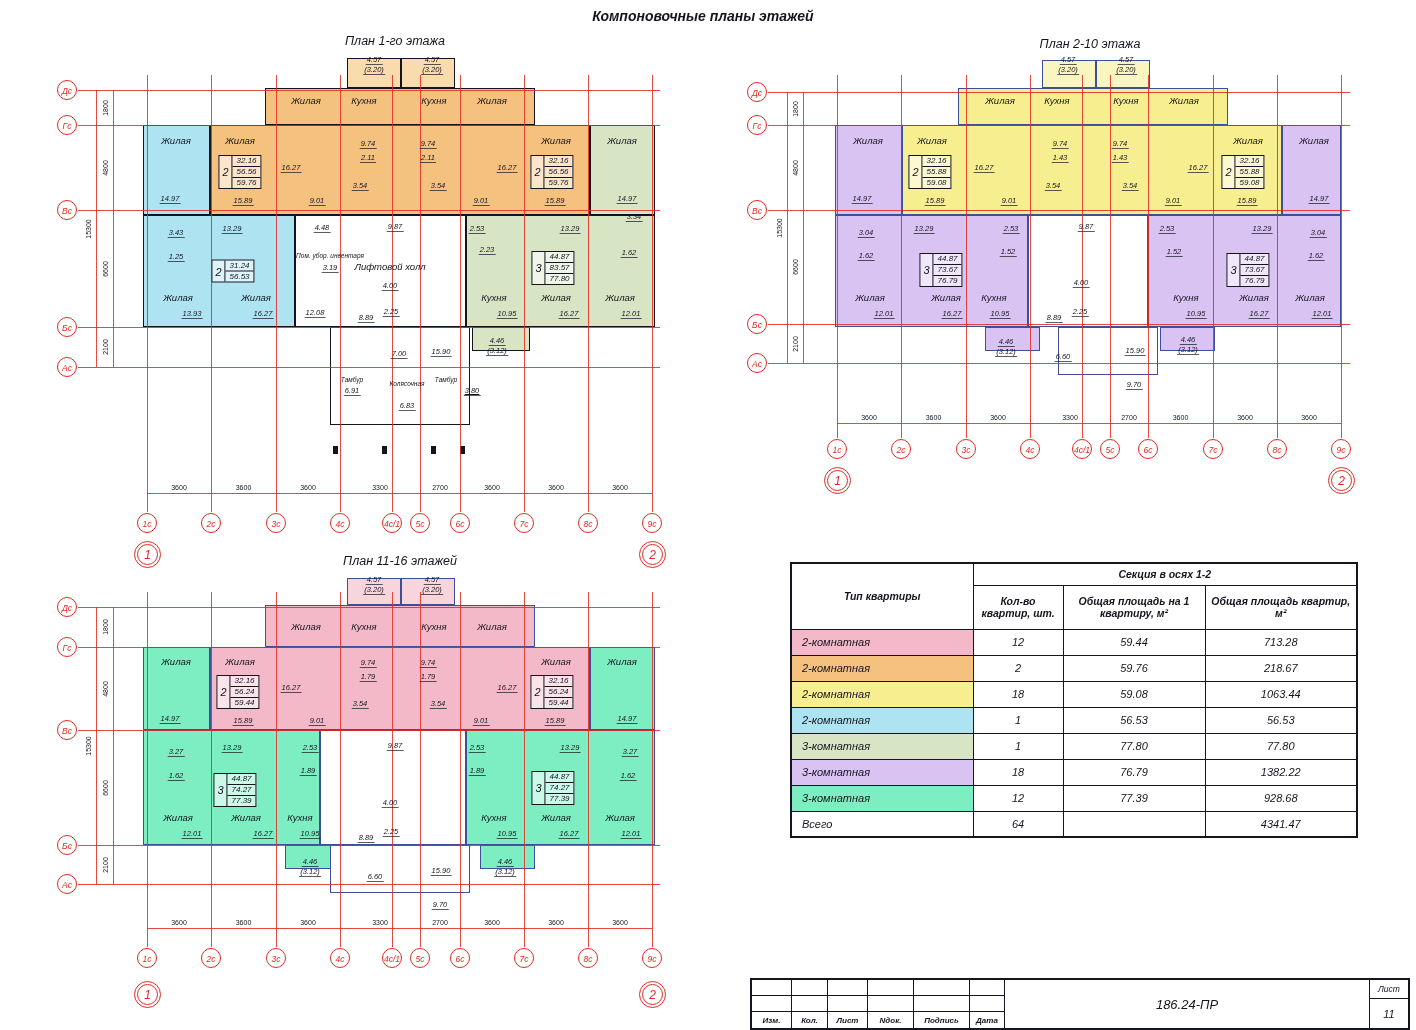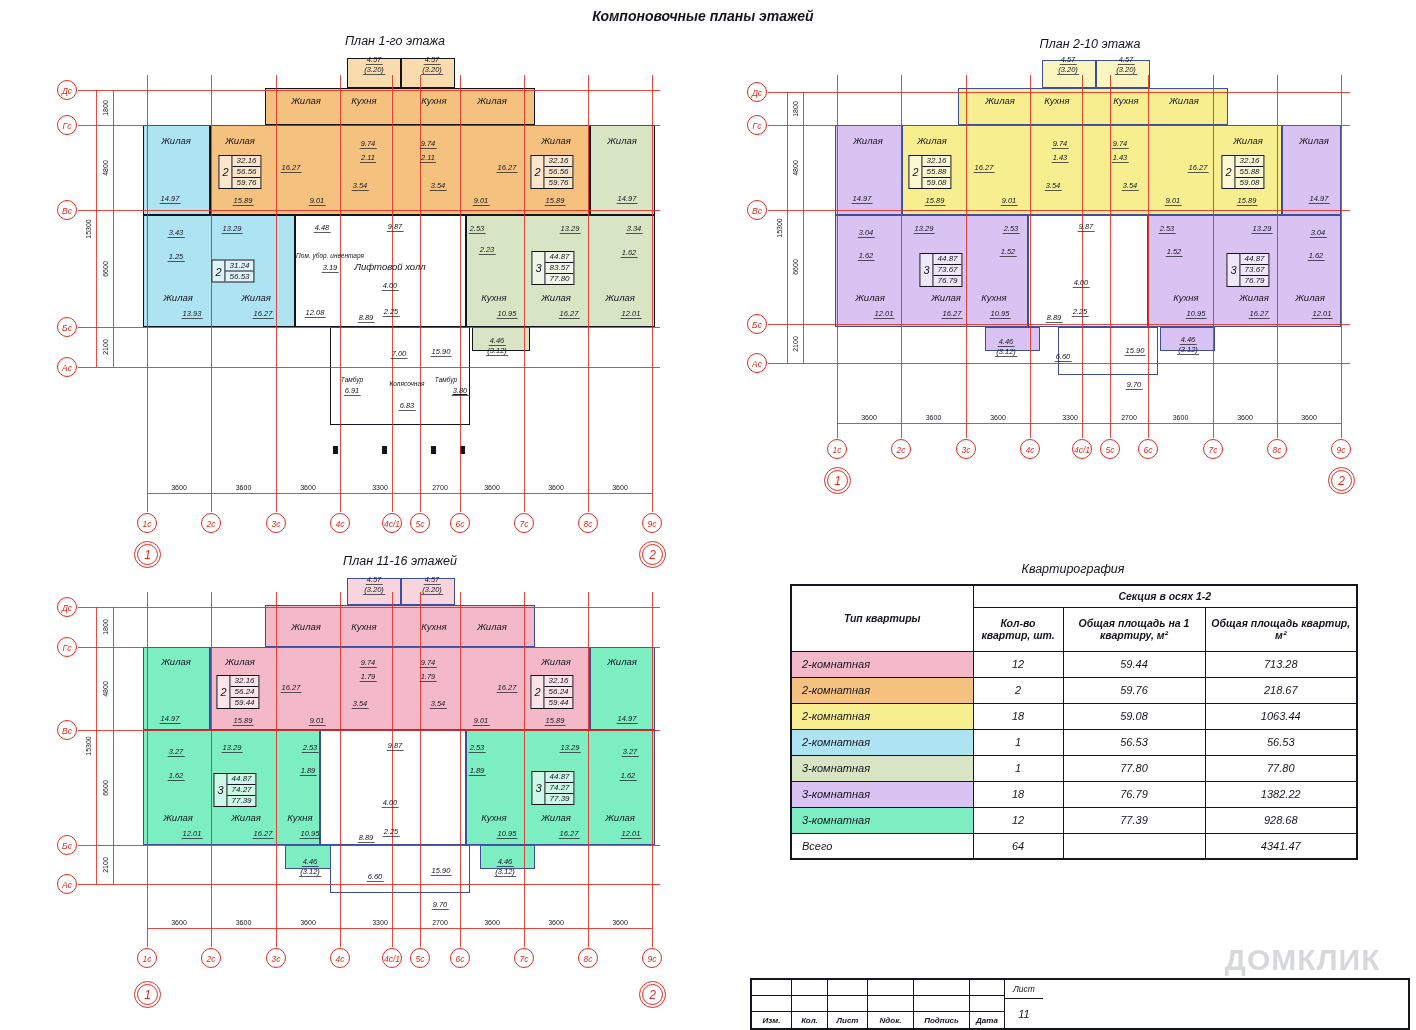--- a/index.html
+++ b/index.html
@@ -55,21 +55,20 @@
 </head>
 <body>
 
 <div id="stage">
   <div class="pagetitle" style="left:703px;top:8px">Компоновочные планы этажей</div>
   <div class="ptitle" style="left:395px;top:34px">План 1-го этажа</div>
   <div class="ptitle" style="left:1090px;top:37px">План 2-10 этажа</div>
   <div class="ptitle" style="left:400px;top:554px">План 11-16 этажей</div>
 
   <div class="tblwrap">
-    <div class="tbltitle">Квартирография</div>
     <table>
       <colgroup>
           <col style="width:182px">
           <col style="width:90px">
           <col style="width:142px">
           <col style="width:152px">
         </colgroup>
       <thead>
         <tr>
           <th rowspan="2">Тип квартиры</th>
@@ -127,21 +126,20 @@
           <tr>
             <td class="type">Всего</td>
             <td>64</td>
             <td></td>
             <td>4341.47</td>
           </tr>
         </tbody>
     </table>
   </div>
 
-  <div class="wm">ДОМКЛИК</div>
 
   <div class="tb">
     <div class="tb-left" id="tb-left">
         <div class="cell"></div>
         <div class="cell"></div>
         <div class="cell"></div>
         <div class="cell"></div>
         <div class="cell"></div>
         <div class="cell"></div>
         <div class="cell"></div>
@@ -150,20 +148,21 @@
         <div class="cell"></div>
         <div class="cell"></div>
         <div class="cell"></div>
         <div class="cell lbl">Изм.</div>
         <div class="cell lbl">Кол.</div>
         <div class="cell lbl">Лист</div>
         <div class="cell lbl">Nдок.</div>
         <div class="cell lbl">Подпись</div>
         <div class="cell lbl">Дата</div>
       </div>
+    <div class="tb-mid">186.24-ПР</div>
     <div class="tb-right">
       <div class="sl">Лист</div>
       <div class="sn">11</div>
     </div>
   </div>
 <div class="blk" style="left: 347px; top: 58px; width: 54px; height: 30px; background: rgb(249, 220, 174); border: 1.5px solid rgb(20, 20, 30);"></div>
     <div class="blk" style="left: 401px; top: 58px; width: 54px; height: 30px; background: rgb(249, 220, 174); border: 1.5px solid rgb(20, 20, 30);"></div>
     <div class="blk" style="left: 265px; top: 88px; width: 270px; height: 37px; background: rgb(244, 193, 126); border: 1.5px solid rgb(20, 20, 30);"></div>
     <div class="blk" style="left: 210px; top: 125px; width: 380px; height: 90px; background: rgb(244, 193, 126); border: 1.5px solid rgb(20, 20, 30);"></div>
     <div class="blk" style="left: 143px; top: 125px; width: 67px; height: 90px; background: rgb(174, 228, 242); border: 1.5px solid rgb(20, 20, 30);"></div>
@@ -252,21 +251,21 @@
     <div class="dtxt" style="left: 555px; top: 201px;">15.89</div>
     <div class="dtxt" style="left: 627px; top: 199px;">14.97</div>
     <div class="dtxt" style="left: 176px; top: 233px;">3.43</div>
     <div class="dtxt" style="left: 232px; top: 229px;">13.29</div>
     <div class="dtxt" style="left: 176px; top: 257px;">1.25</div>
     <div class="dtxt" style="left: 322px; top: 228px;">4.48</div>
     <div class="dtxt" style="left: 395px; top: 227px;">9.87</div>
     <div class="dtxt" style="left: 477px; top: 229px;">2.53</div>
     <div class="dtxt" style="left: 487px; top: 250px;">2.23</div>
     <div class="dtxt" style="left: 570px; top: 229px;">13.29</div>
-    <div class="dtxt" style="left: 634px; top: 229px;">3.34</div>
+    <div class="dtxt" style="left: 634px; top: 217px;">3.34</div>
     <div class="dtxt" style="left: 629px; top: 253px;">1.62</div>
     <div class="ytxt" style="left: 330px; top: 255px;">Пом. убор. инвентаря</div>
     <div class="dtxt" style="left: 330px; top: 268px;">3.19</div>
     <div class="rtxt" style="left: 390px; top: 266px;">Лифтовой холл</div>
     <div class="dtxt" style="left: 390px; top: 286px;">4.00</div>
     <div class="rtxt" style="left: 178px; top: 297px;">Жилая</div>
     <div class="dtxt" style="left: 192px; top: 314px;">13.93</div>
     <div class="rtxt" style="left: 256px; top: 297px;">Жилая</div>
     <div class="dtxt" style="left: 263px; top: 314px;">16.27</div>
     <div class="dtxt" style="left: 315px; top: 313px;">12.08</div>
@@ -280,21 +279,21 @@
     <div class="dtxt" style="left: 631px; top: 314px;">12.01</div>
     <div class="dtxt" style="left: 497px; top: 341px;">4.46</div>
     <div class="dtxt" style="left: 497px; top: 351px;">(3.12)</div>
     <div class="dtxt" style="left: 399px; top: 354px;">7.00</div>
     <div class="dtxt" style="left: 441px; top: 352px;">15.90</div>
     <div class="ytxt" style="left: 352px; top: 379px;">Тамбур</div>
     <div class="dtxt" style="left: 352px; top: 391px;">6.91</div>
     <div class="ytxt" style="left: 407px; top: 383px;">Колясочная</div>
     <div class="dtxt" style="left: 407px; top: 406px;">6.83</div>
     <div class="ytxt" style="left: 446px; top: 379px;">Тамбур</div>
-    <div class="dtxt" style="left: 460px; top: 391px; text-decoration: underline;">3.80</div>
+    <div class="dtxt" style="left: 472px; top: 391px; text-decoration: underline;">3.80</div>
     <div class="stamp" style="left: 240px; top: 172px;">
       <div class="tt">2</div>
       <div class="vv">
         <div>32.16</div>
         <div>56.56</div>
         <div>59.76</div>
       </div>
     </div>
     <div class="stamp" style="left: 552px; top: 172px;">
       <div class="tt">2</div>

